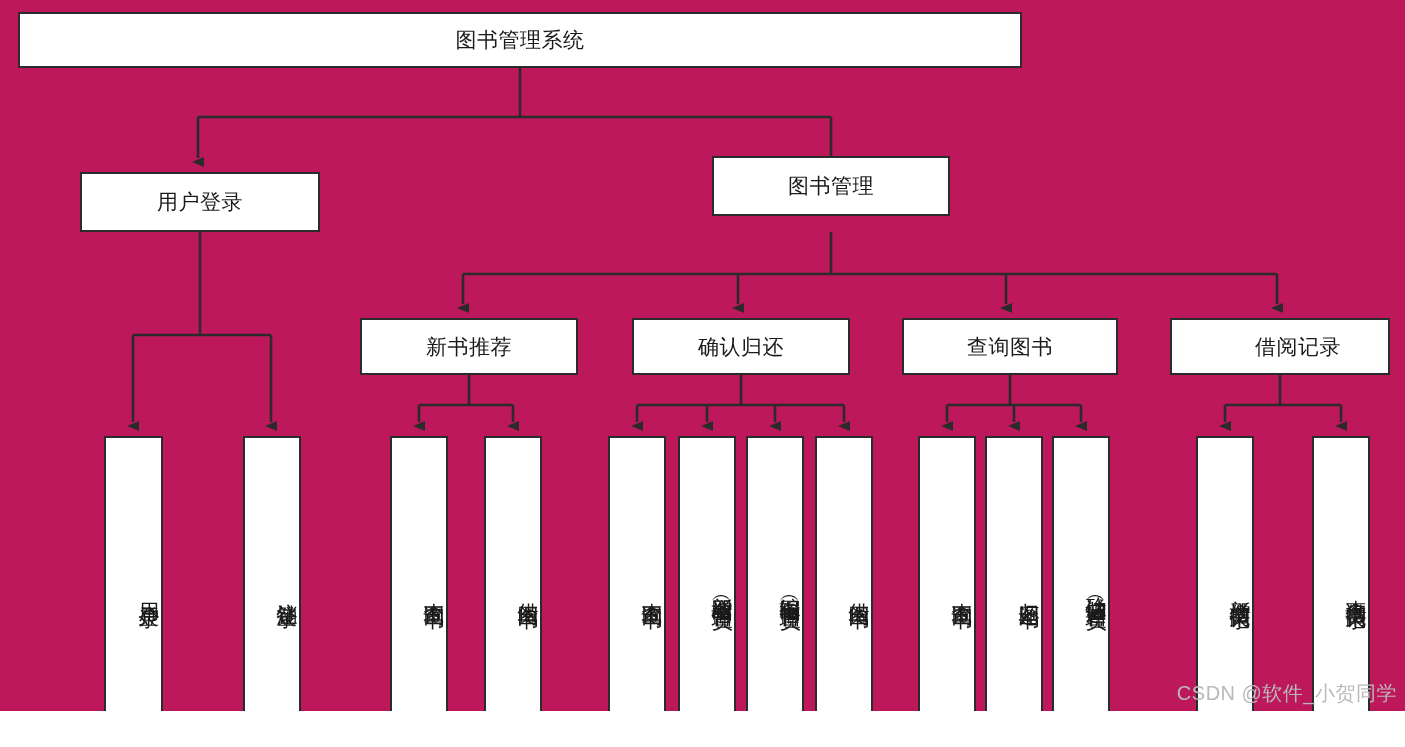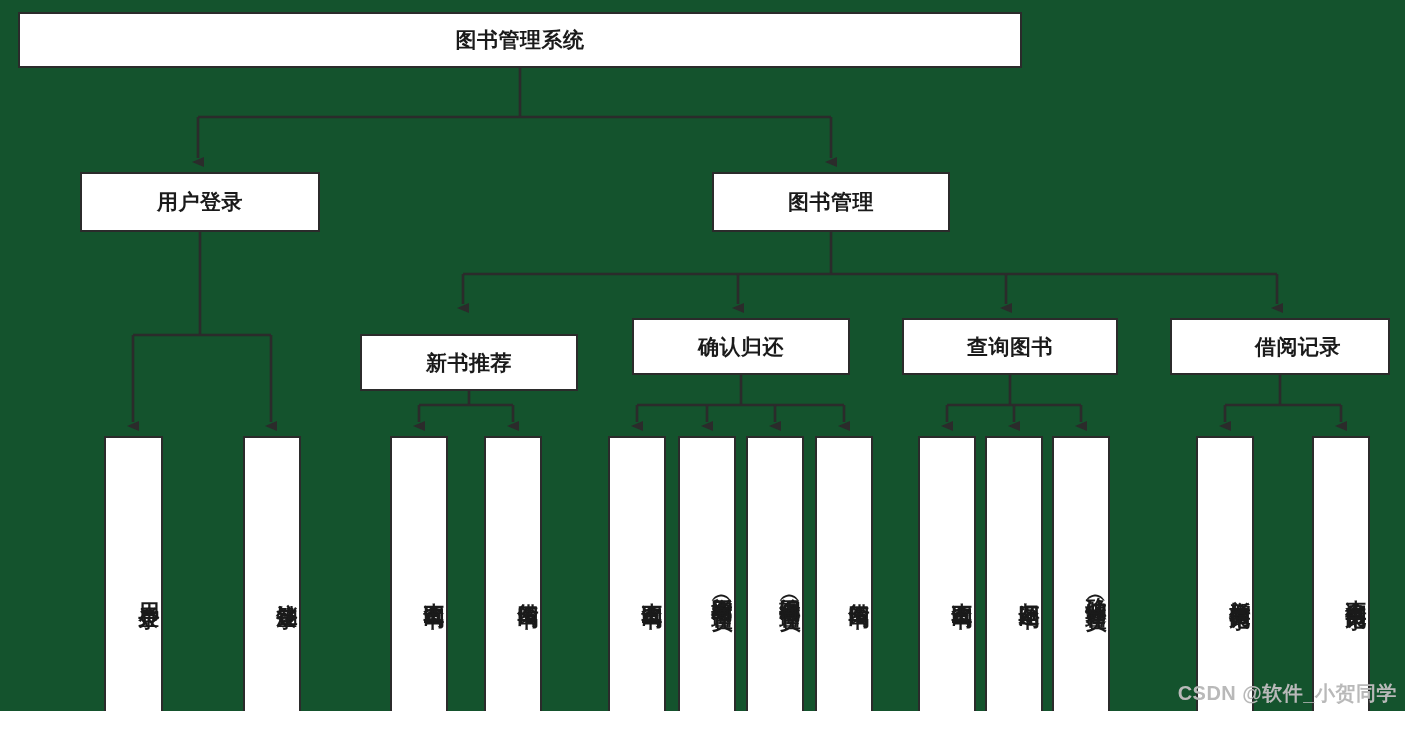--- a/index.html
+++ b/index.html
@@ -7,23 +7,22 @@
     padding: 0;
     background: #ffffff;
   }
   body {
     font-family: "Liberation Sans", "DejaVu Sans", sans-serif;
   }
   #diagram-root {
     position: relative;
     width: 1405px;
     height: 711px;
-    background: #14532d;
+    background: #be185d;
     overflow: hidden;
-    font-weight: bold;
   }
   #diagram-svg {
     position: absolute;
     left: 0;
     top: 0;
   }
   .node-box {
     position: absolute;
     box-sizing: border-box;
     border: 2px solid #2b2b2b;
@@ -124,25 +123,25 @@
     </g>
   </svg>
 
   <div class="node-box horiz" style="left: 18px; top: 12px; width: 1004px; height: 56px;">
     <span class="node-label">图书管理系统</span>
   </div>
 
   <div class="node-box horiz" style="left: 80px; top: 172px; width: 240px; height: 60px;">
     <span class="node-label">用户登录</span>
   </div>
-  <div class="node-box horiz" style="left: 712px; top: 172px; width: 238px; height: 60px;">
+  <div class="node-box horiz" style="left: 712px; top: 156px; width: 238px; height: 60px;">
     <span class="node-label">图书管理</span>
   </div>
 
-  <div class="node-box horiz" style="left: 360px; top: 318px; width: 218px; height: 57px; margin-top: 16px;">
+  <div class="node-box horiz" style="left: 360px; top: 318px; width: 218px; height: 57px;">
     <span class="node-label">新书推荐</span>
   </div>
   <div class="node-box horiz" style="left: 632px; top: 318px; width: 218px; height: 57px;">
     <span class="node-label">确认归还</span>
   </div>
   <div class="node-box horiz" style="left: 902px; top: 318px; width: 216px; height: 57px;">
     <span class="node-label">查询图书</span>
   </div>
   <div class="node-box horiz" style="left: 1170px; top: 318px; width: 220px; height: 57px; padding-left: 36px;">
     <span class="node-label">借阅记录</span>

